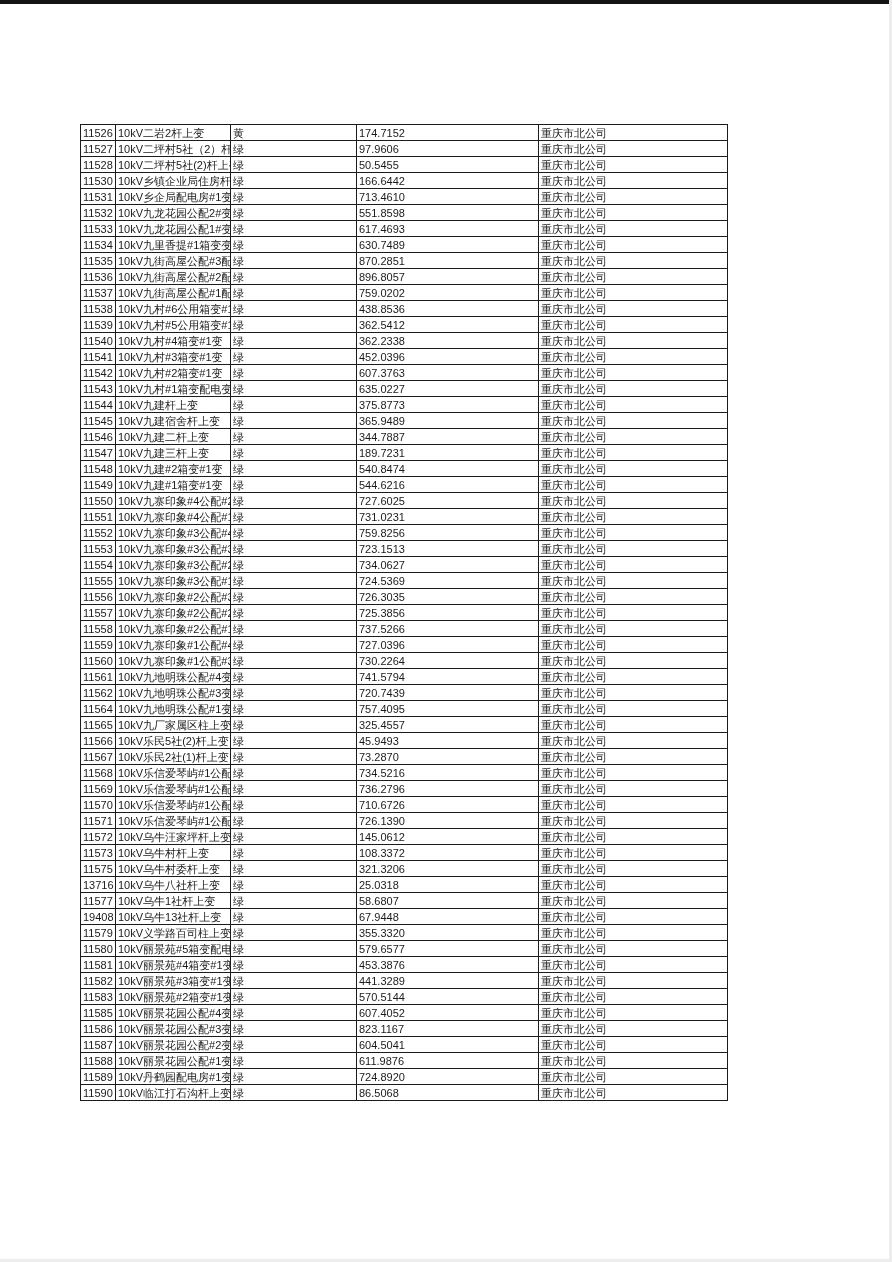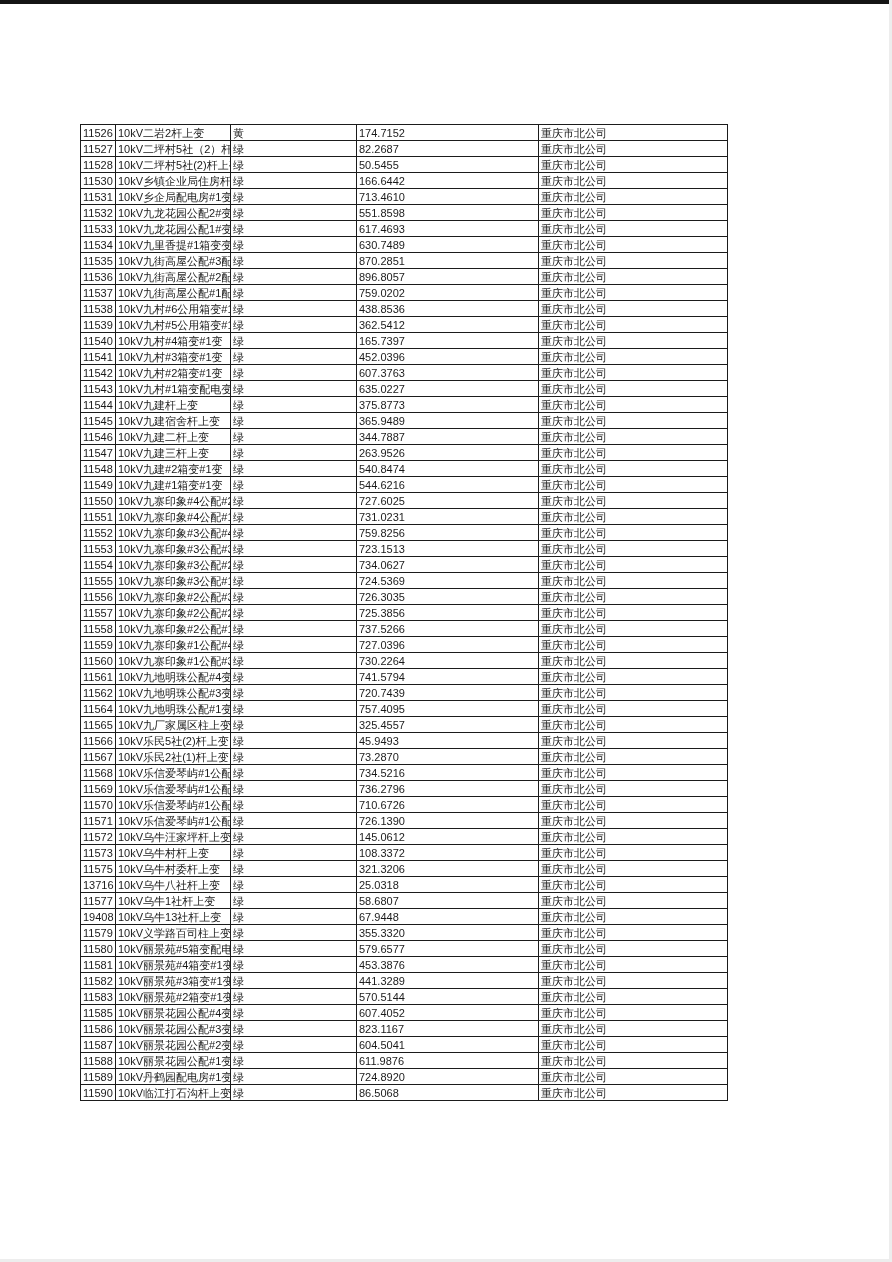--- a/index.html
+++ b/index.html
@@ -75,21 +75,21 @@
         <td class="c0">11526</td>
         <td class="c1">10kV二岩2杆上变</td>
         <td class="c2">黄</td>
         <td class="c3">174.7152</td>
         <td class="c4">重庆市北公司</td>
       </tr>
       <tr>
         <td class="c0">11527</td>
         <td class="c1">10kV二坪村5社（2）杆上</td>
         <td class="c2">绿</td>
-        <td class="c3">82.2687</td>
+        <td class="c3">97.9606</td>
         <td class="c4">重庆市北公司</td>
       </tr>
       <tr>
         <td class="c0">11528</td>
         <td class="c1">10kV二坪村5社(2)杆上变</td>
         <td class="c2">绿</td>
         <td class="c3">50.5455</td>
         <td class="c4">重庆市北公司</td>
       </tr>
       <tr>
@@ -159,21 +159,21 @@
         <td class="c0">11539</td>
         <td class="c1">10kV九村#5公用箱变#1变</td>
         <td class="c2">绿</td>
         <td class="c3">362.5412</td>
         <td class="c4">重庆市北公司</td>
       </tr>
       <tr>
         <td class="c0">11540</td>
         <td class="c1">10kV九村#4箱变#1变</td>
         <td class="c2">绿</td>
-        <td class="c3">165.7397</td>
+        <td class="c3">362.2338</td>
         <td class="c4">重庆市北公司</td>
       </tr>
       <tr>
         <td class="c0">11541</td>
         <td class="c1">10kV九村#3箱变#1变</td>
         <td class="c2">绿</td>
         <td class="c3">452.0396</td>
         <td class="c4">重庆市北公司</td>
       </tr>
       <tr>
@@ -208,21 +208,21 @@
         <td class="c0">11546</td>
         <td class="c1">10kV九建二杆上变</td>
         <td class="c2">绿</td>
         <td class="c3">344.7887</td>
         <td class="c4">重庆市北公司</td>
       </tr>
       <tr>
         <td class="c0">11547</td>
         <td class="c1">10kV九建三杆上变</td>
         <td class="c2">绿</td>
-        <td class="c3">263.9526</td>
+        <td class="c3">189.7231</td>
         <td class="c4">重庆市北公司</td>
       </tr>
       <tr>
         <td class="c0">11548</td>
         <td class="c1">10kV九建#2箱变#1变</td>
         <td class="c2">绿</td>
         <td class="c3">540.8474</td>
         <td class="c4">重庆市北公司</td>
       </tr>
       <tr>

